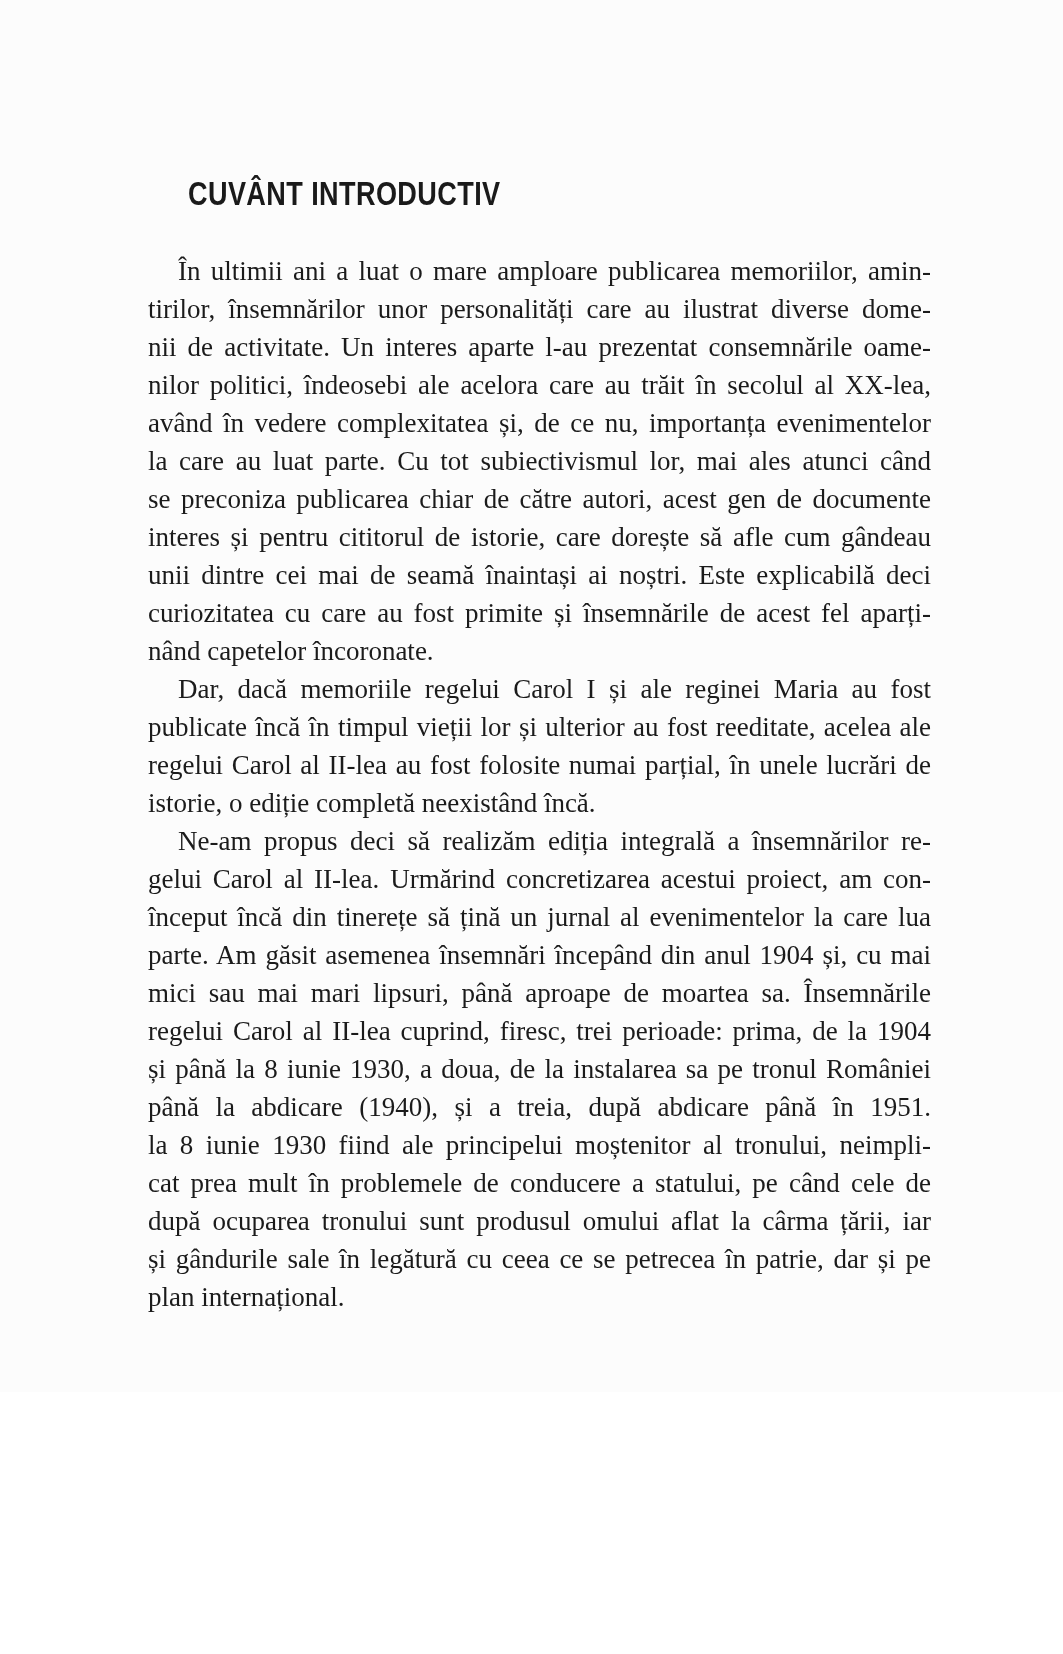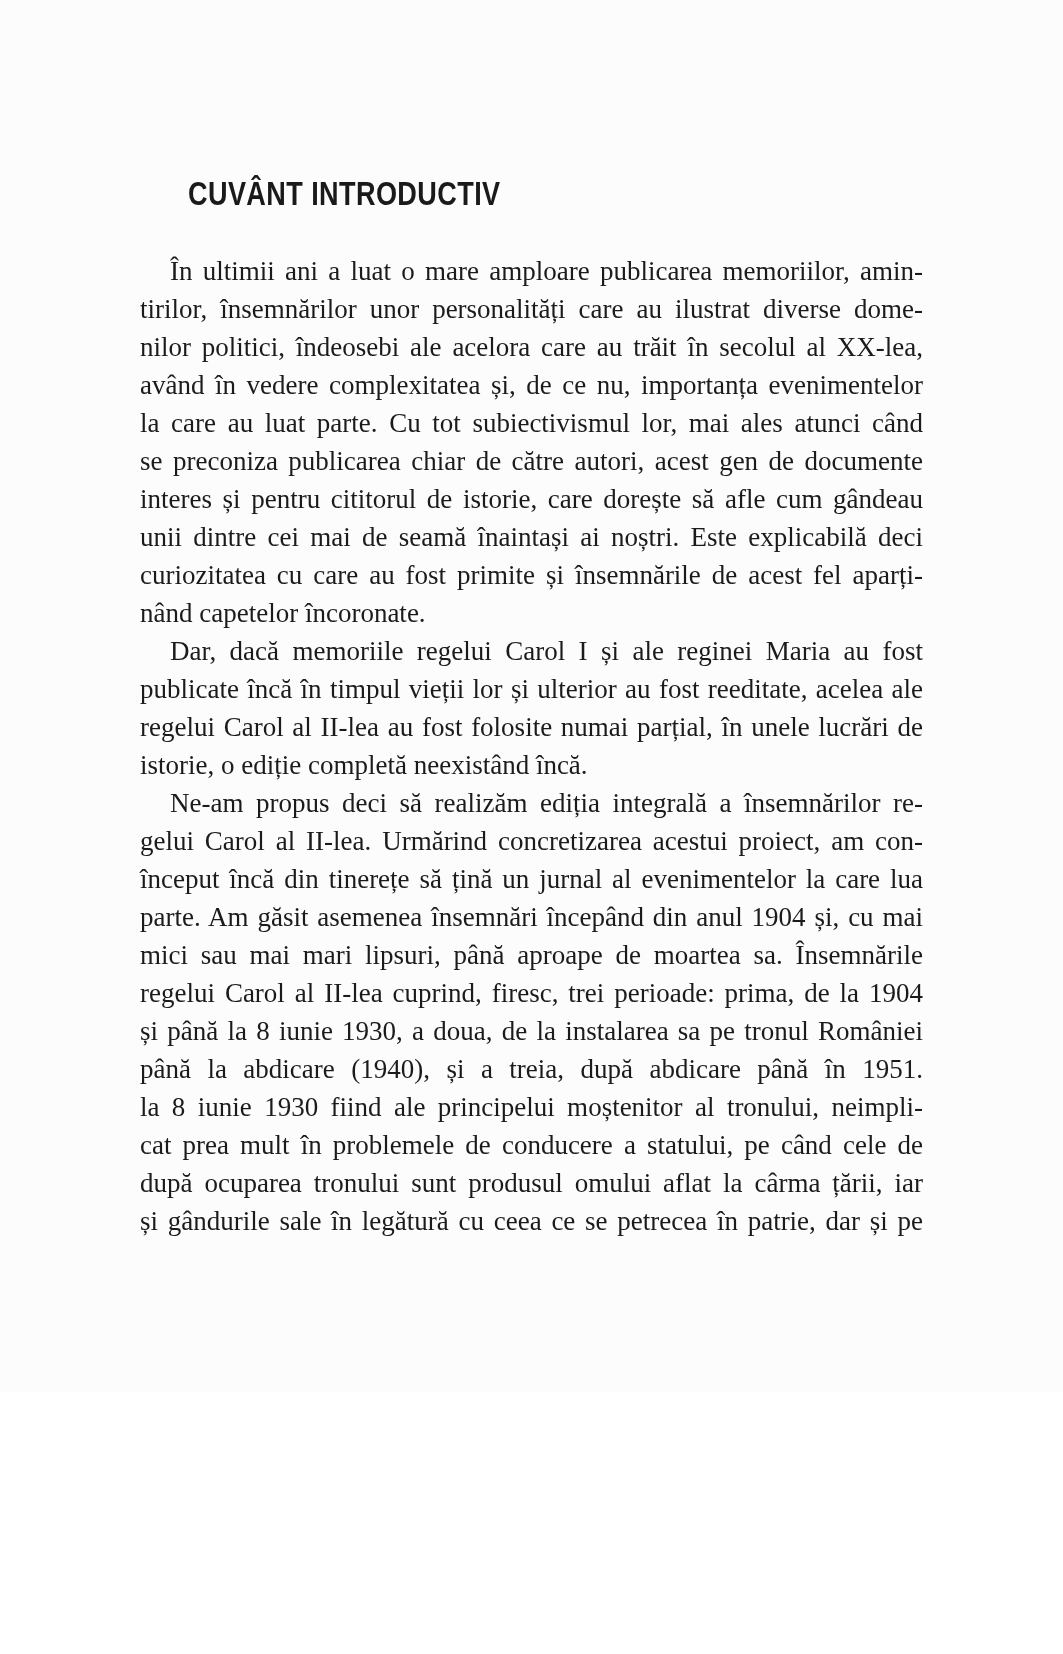--- a/index.html
+++ b/index.html
@@ -26,21 +26,21 @@
     font-size: 33px;
     line-height: 40px;
     letter-spacing: 0.5px;
     color: #1a1a1a;
     white-space: nowrap;
     transform: scaleX(0.82);
     transform-origin: 0 50%;
   }
   .body-text {
     position: absolute;
-    left: 140px;
+    left: 148px;
     top: 252px;
     width: 783px;
     font-size: 27px;
     line-height: 38px;
   }
   .paragraph {
     margin: 0;
   }
   .line {
     text-align: justify;
@@ -68,20 +68,21 @@
 </head>
 <body>
 
 <div class="page">
   <h1 class="title">CUVÂNT INTRODUCTIV</h1>
 
   <div class="body-text">
       <div class="paragraph">
         <div class="line first">În ultimii ani a luat o mare amploare publicarea memoriilor, amin-</div>
         <div class="line">tirilor, însemnărilor unor personalități care au ilustrat diverse dome-</div>
+        <div class="line">nii de activitate. Un interes aparte l-au prezentat consemnările oame-</div>
         <div class="line">nilor politici, îndeosebi ale acelora care au trăit în secolul al XX-lea,</div>
         <div class="line">având în vedere complexitatea și, de ce nu, importanța evenimentelor</div>
         <div class="line">la care au luat parte. Cu tot subiectivismul lor, mai ales atunci când</div>
         <div class="line">se preconiza publicarea chiar de către autori, acest gen de documente</div>
         <div class="line">interes și pentru cititorul de istorie, care dorește să afle cum gândeau</div>
         <div class="line">unii dintre cei mai de seamă înaintași ai noștri. Este explicabilă deci</div>
         <div class="line">curiozitatea cu care au fost primite și însemnările de acest fel aparți-</div>
         <div class="line last">nând capetelor încoronate.</div>
       </div>
       <div class="paragraph">
@@ -96,17 +97,18 @@
         <div class="line">început încă din tinerețe să țină un jurnal al evenimentelor la care lua</div>
         <div class="line">parte. Am găsit asemenea însemnări începând din anul 1904 și, cu mai</div>
         <div class="line">mici sau mai mari lipsuri, până aproape de moartea sa. Însemnările</div>
         <div class="line">regelui Carol al II-lea cuprind, firesc, trei perioade: prima, de la 1904</div>
         <div class="line">și până la 8 iunie 1930, a doua, de la instalarea sa pe tronul României</div>
         <div class="line">până la abdicare (1940), și a treia, după abdicare până în 1951.</div>
         <div class="line">la 8 iunie 1930 fiind ale principelui moștenitor al tronului, neimpli-</div>
         <div class="line">cat prea mult în problemele de conducere a statului, pe când cele de</div>
         <div class="line">după ocuparea tronului sunt produsul omului aflat la cârma țării, iar</div>
         <div class="line">și gândurile sale în legătură cu ceea ce se petrecea în patrie, dar și pe</div>
+        <div class="line last">plan internațional.</div>
       </div>
     </div>
 
   <div class="page-number">30</div>
 </div>
 
 </body></html>

